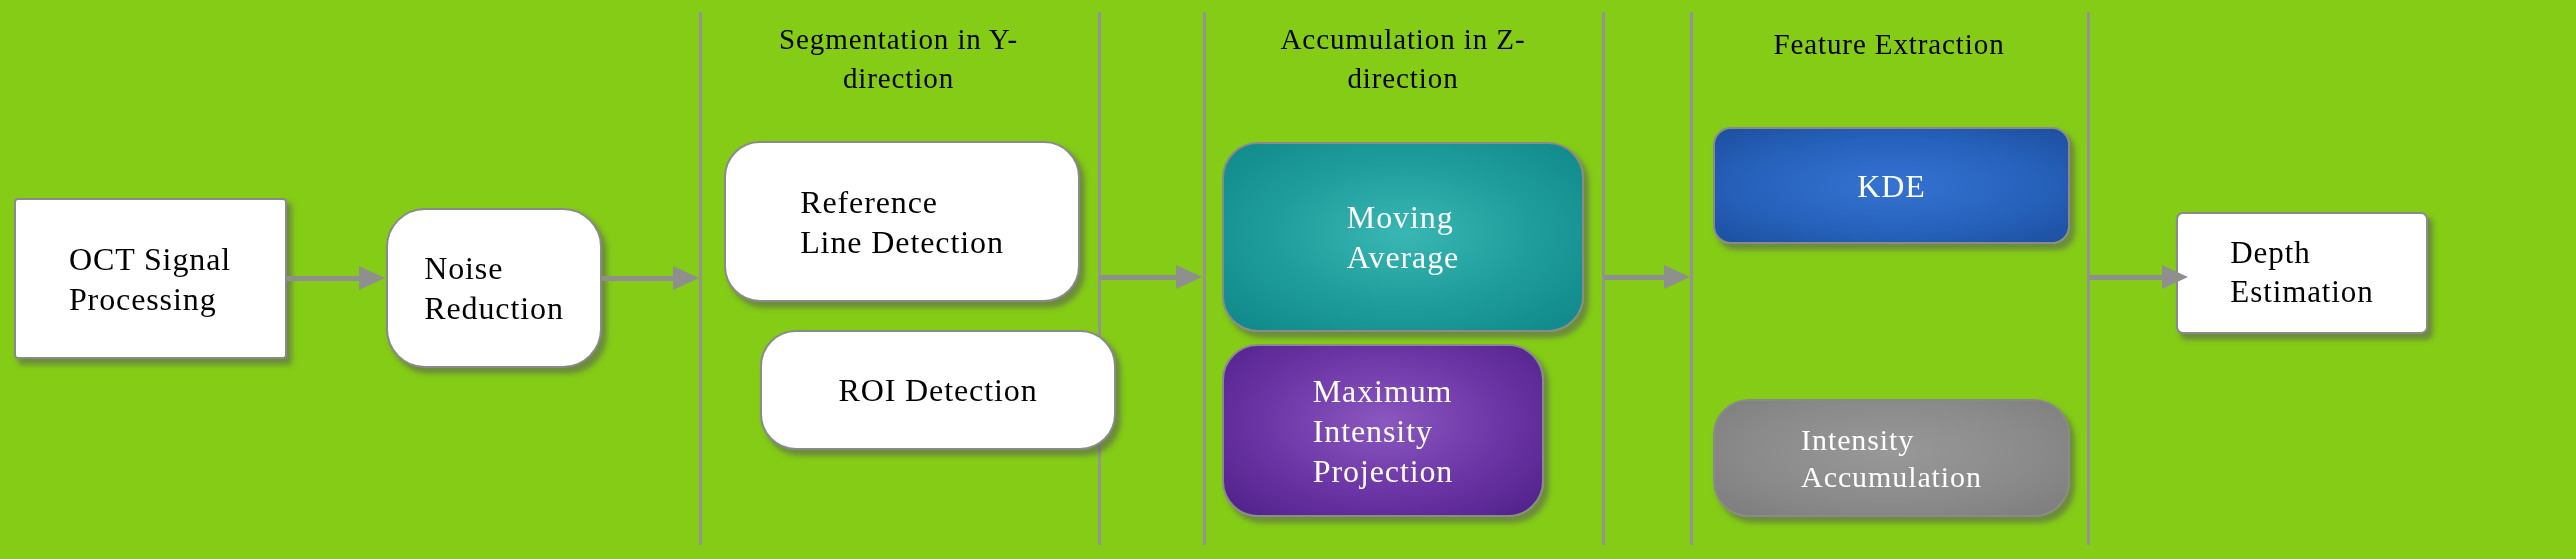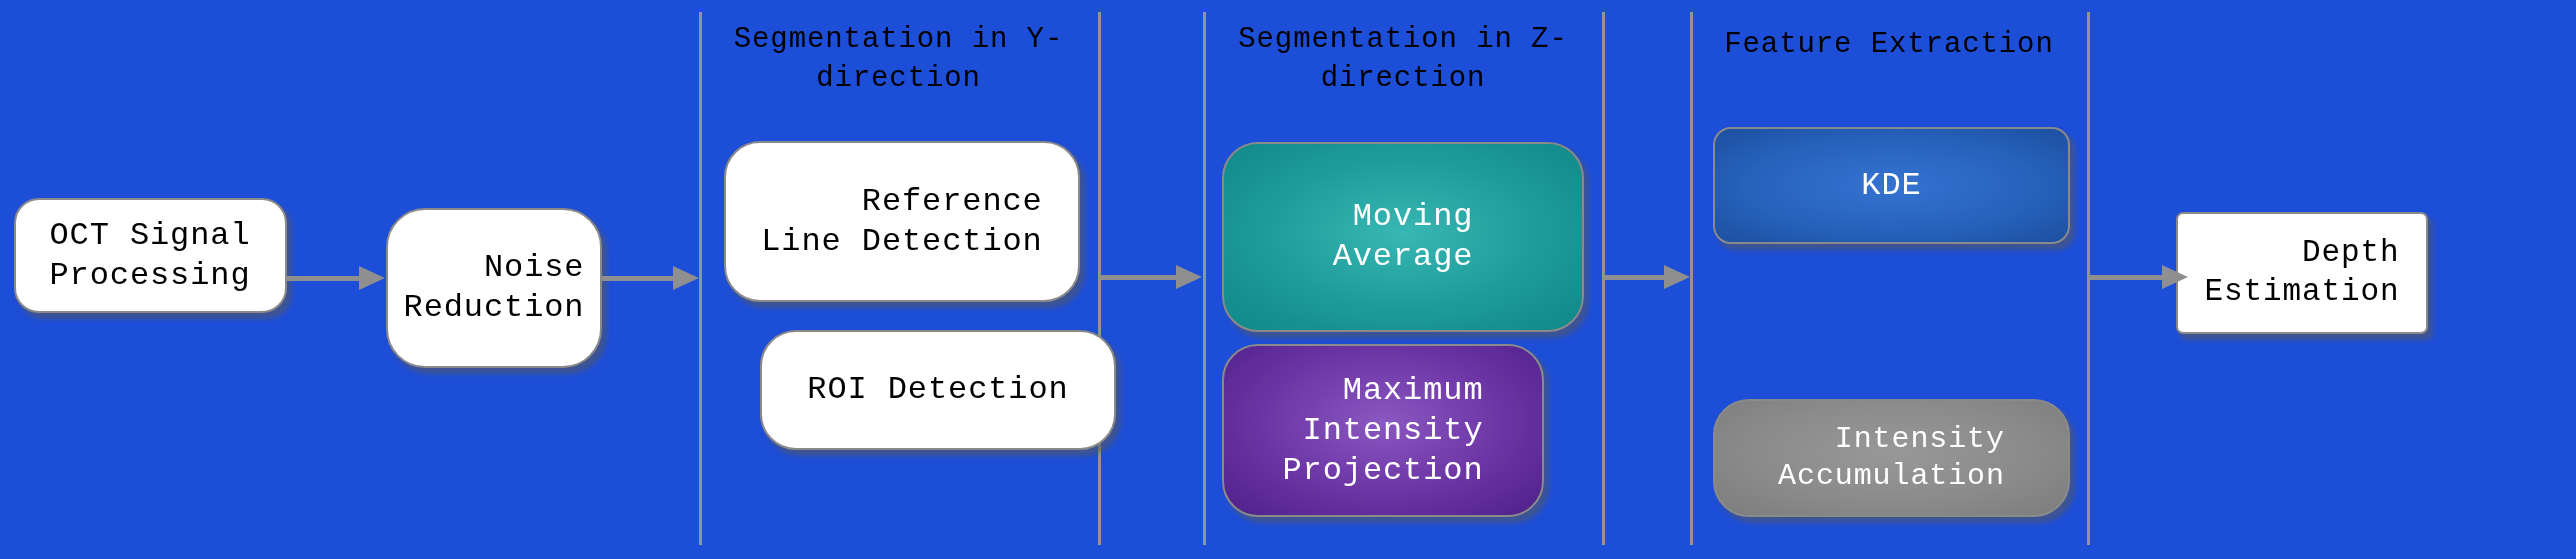--- a/index.html
+++ b/index.html
@@ -1,22 +1,22 @@
 <!DOCTYPE html>
 <html style="font-size:9.8px"><head>
 <meta charset="utf-8">
 <style>
   html,body{margin:0;padding:0;background:#ffffff;}
   #canvas{
-    position:relative;width:2576px;height:559px;background:#1d4ed8;overflow:hidden;
-    font-family:Liberation Mono, monospace;color:#000;
+    position:relative;width:2576px;height:559px;background:#84cc16;overflow:hidden;
+    font-family:Liberation Serif, serif;color:#000;
   }
   .node{
     position:absolute;display:flex;align-items:center;justify-content:center;
-    text-align:right;white-space:pre-line;
+    text-align:left;white-space:pre-line;
     background:#ffffff;border:2.5px solid #8a8a8a;border-radius:36px;
     font-size:32px;line-height:1.25;letter-spacing:0.9px;
     box-shadow:4.3px 5.5px 4.9px rgba(90,90,90,0.55);
     box-sizing:border-box;
   }
   .node.colored{color:#ffffff;border-color:#8a8a8a;}
   .teal  {background:radial-gradient(ellipse at 50% 48%, #38b7b4 0%, #1d9b9a 55%, #0f8788 100%);}
   .purple{background:radial-gradient(ellipse at 50% 45%, #8a58c0 0%, #6b34a4 55%, #4e2088 100%);}
   .blue  {background:radial-gradient(ellipse at 50% 50%, #3573d2 0%, #2763bd 55%, #1c4f9f 100%);border-radius:18px;}
   .green {background:radial-gradient(ellipse at 50% 45%, #90d621 0%, #84cb1b 55%, #6fa913 100%);}
@@ -39,25 +39,25 @@
 
   <div class="vline" style="left:699px"></div>
   <div class="vline" style="left:1098px"></div>
   <div class="vline" style="left:1203px"></div>
   <div class="vline" style="left:1602px"></div>
   <div class="vline" style="left:1690px"></div>
   <div class="vline" style="left:2087px"></div>
 
   <div class="group-title" style="left:699px;top:19.6px;width:399px">Segmentation in Y-
 direction</div>
-  <div class="group-title" style="left:1203px;top:19.6px;width:400px">Segmentation in Z-
+  <div class="group-title" style="left:1203px;top:19.6px;width:400px">Accumulation in Z-
 direction</div>
   <div class="group-title" style="left:1690px;top:24.6px;width:398px">Feature Extraction</div>
 
-  <div class="node" style="left:13.5px;top:198px;width:273px;height:115px;border-radius:25px">OCT Signal
+  <div class="node" style="left:13.5px;top:198px;width:273px;height:161px;border-radius:4px">OCT Signal
 Processing</div>
 
   <div class="node" style="left:386px;top:208px;width:216px;height:160px;border-radius:39px">Noise
 Reduction</div>
 
   <div class="node" style="left:724px;top:141px;width:356px;height:161px">Reference
 Line Detection</div>
 
   <div class="node" style="left:760px;top:330px;width:356px;height:120px">ROI Detection</div>
 

